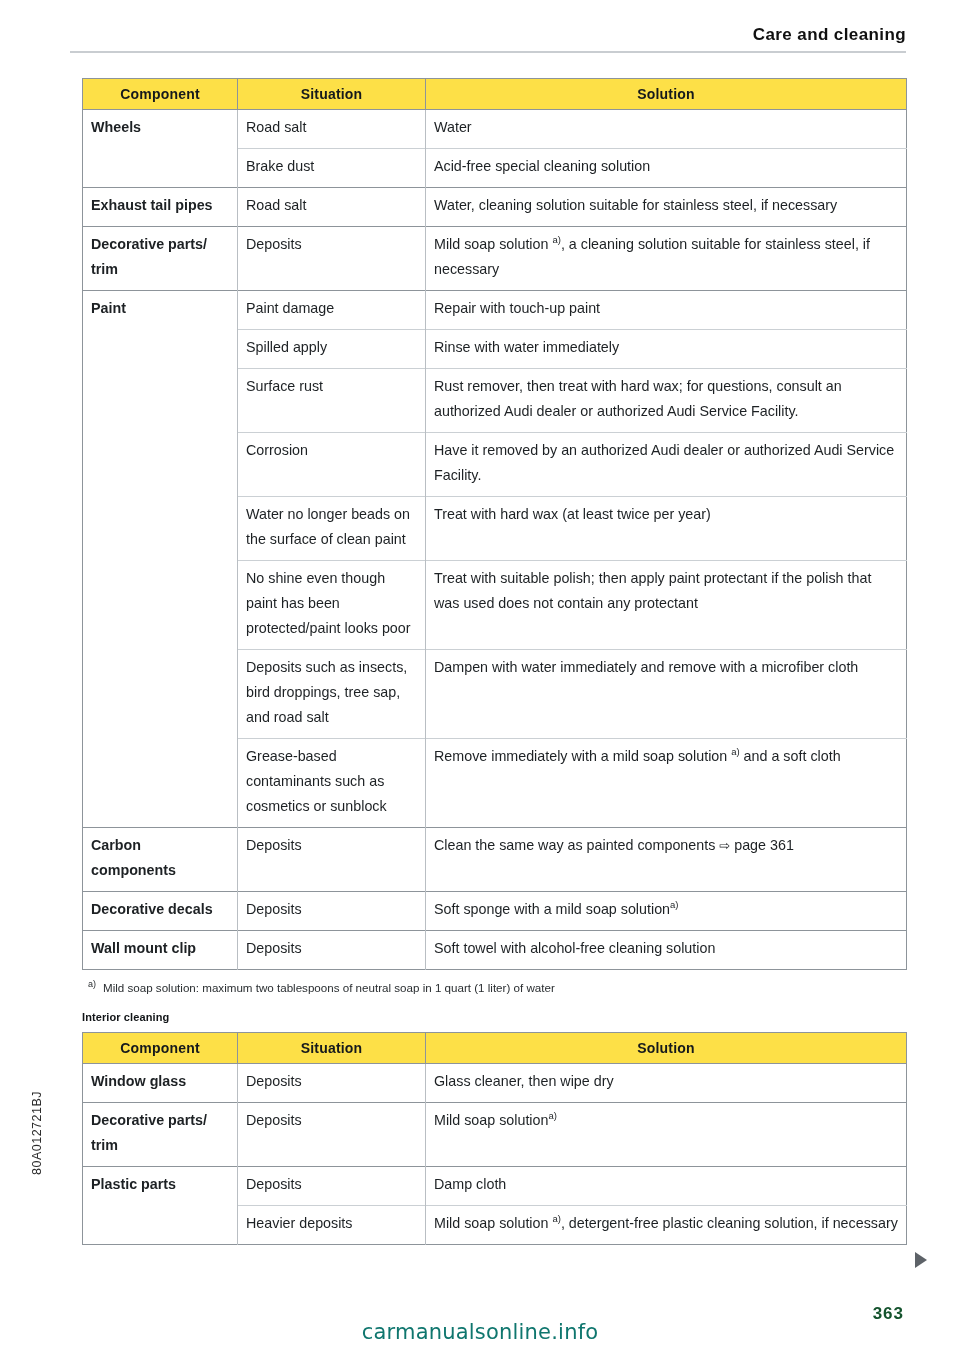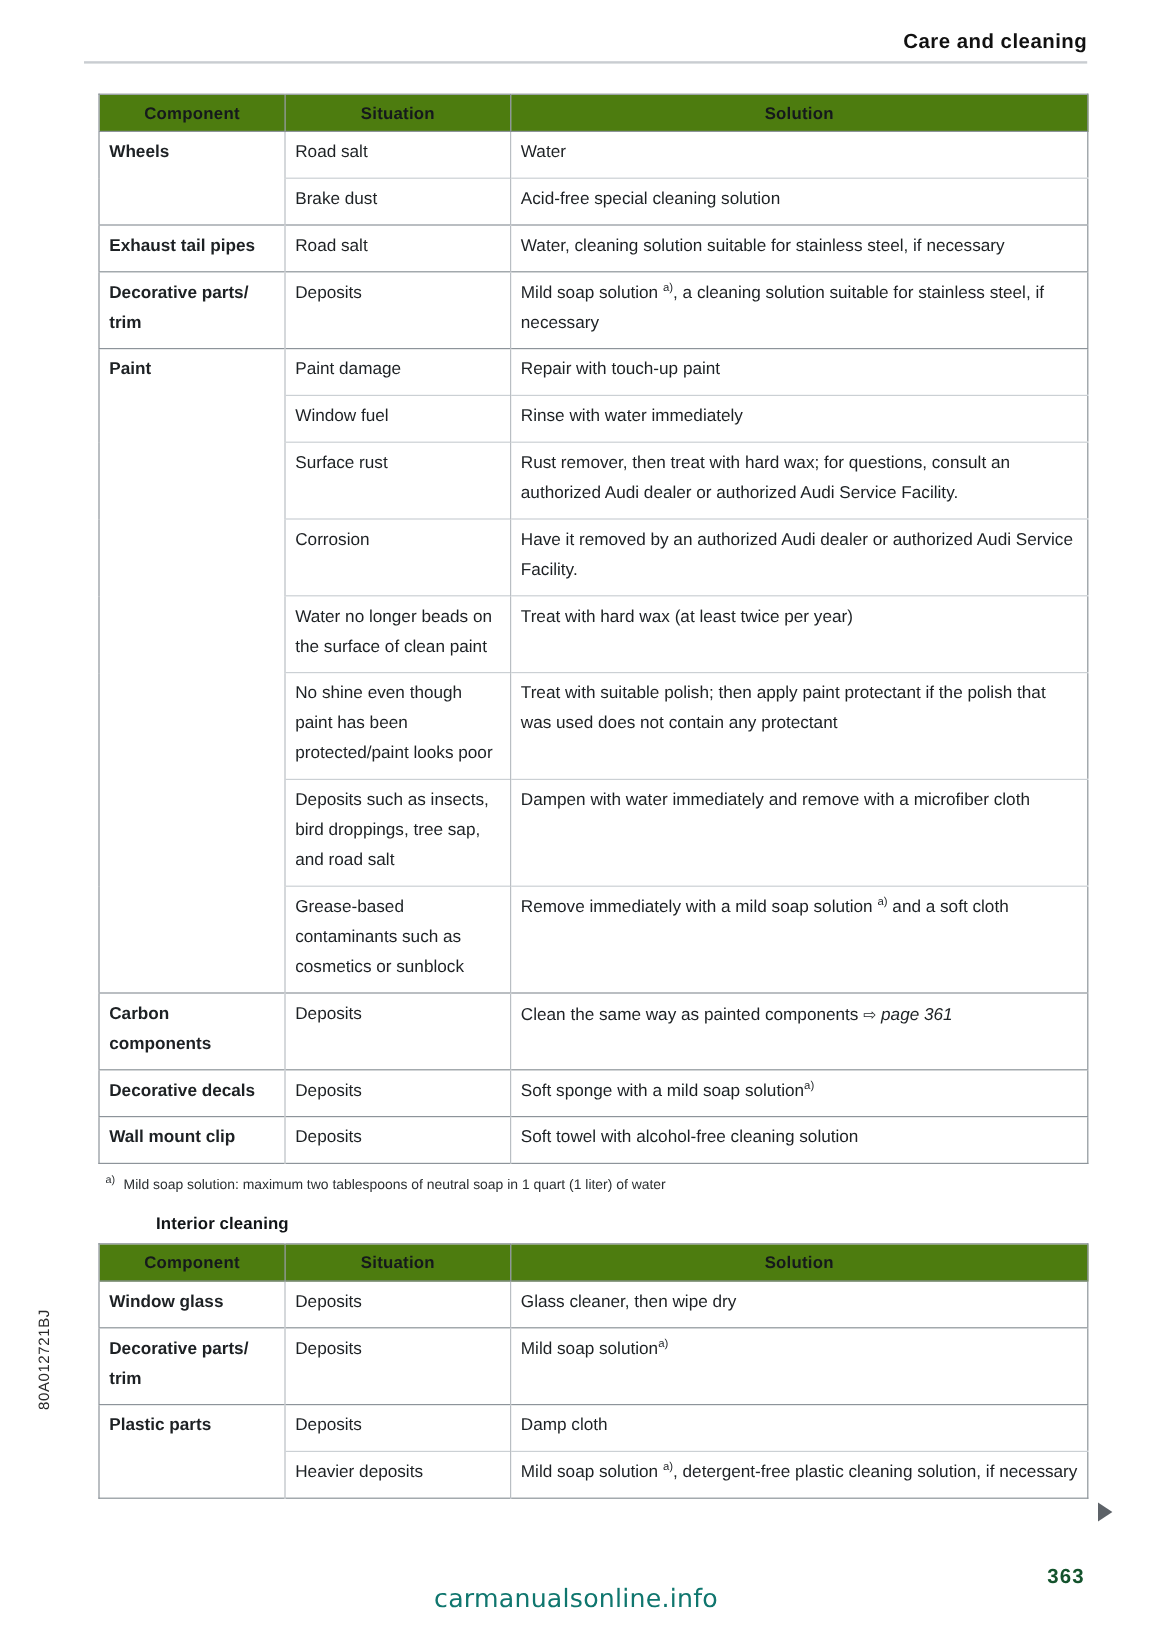--- a/index.html
+++ b/index.html
@@ -64,21 +64,21 @@
     border-collapse: collapse;
     table-layout: fixed;
     background: #ffffff;
     border: 1px solid #8d949a;
   }
   table.manual-table col.c1 { width: 155px; }
   table.manual-table col.c2 { width: 188px; }
   table.manual-table col.c3 { width: 481px; }
 
   table.manual-table thead th {
-    background: #4d7c0f;
+    background: #fde047;
     color: #15191c;
     font-size: 14px;
     font-weight: bold;
     text-align: center;
     padding: 7px 6px 7px 6px;
     border-right: 1px solid #8d949a;
     border-bottom: 1px solid #8d949a;
     letter-spacing: 0.2px;
   }
   table.manual-table thead th:last-child { border-right: none; }
@@ -111,21 +111,20 @@
   td.comp-empty {
     border-right: 1px solid #8d949a;
   }
 
   sup.fn {
     font-size: 9.5px;
     vertical-align: super;
     line-height: 0;
   }
   .xref {
-    font-style: italic;
     white-space: nowrap;
   }
   .xref-arrow {
     font-style: normal;
     font-size: 13px;
   }
 
   
   .footnote {
     margin-top: 9px;
@@ -138,25 +137,24 @@
     font-size: 9px;
     vertical-align: super;
     line-height: 0;
     margin-right: 7px;
   }
 
   
   .subhead {
     margin-top: 15px;
     margin-bottom: 9px;
-    font-size: 14px;
+    font-size: 11px;
     font-weight: bold;
     color: #111417;
     letter-spacing: 0.1px;
-    margin-left: 48px;
   }
 
   
   .cont-arrow {
     position: absolute;
     left: 915px;
     top: 1252px;
     width: 0;
     height: 0;
     border-top: 8px solid transparent;
@@ -232,21 +230,21 @@
           <td>Deposits</td>
           <td>Mild soap solution <sup class="fn">a)</sup>, a cleaning solution suitable for stainless steel, if necessary</td>
         </tr>
         <tr class="group-start">
           <td class="comp">Paint</td>
           <td>Paint damage</td>
           <td>Repair with touch-up paint</td>
         </tr>
         <tr class="sub-row">
           <td class="comp comp-empty"></td>
-          <td>Window fuel</td>
+          <td>Spilled apply</td>
           <td>Rinse with water immediately</td>
         </tr>
         <tr class="sub-row">
           <td class="comp comp-empty"></td>
           <td>Surface rust</td>
           <td>Rust remover, then treat with hard wax; for questions, consult an authorized Audi dealer or authorized Audi Service Facility.</td>
         </tr>
         <tr class="sub-row">
           <td class="comp comp-empty"></td>
           <td>Corrosion</td>

